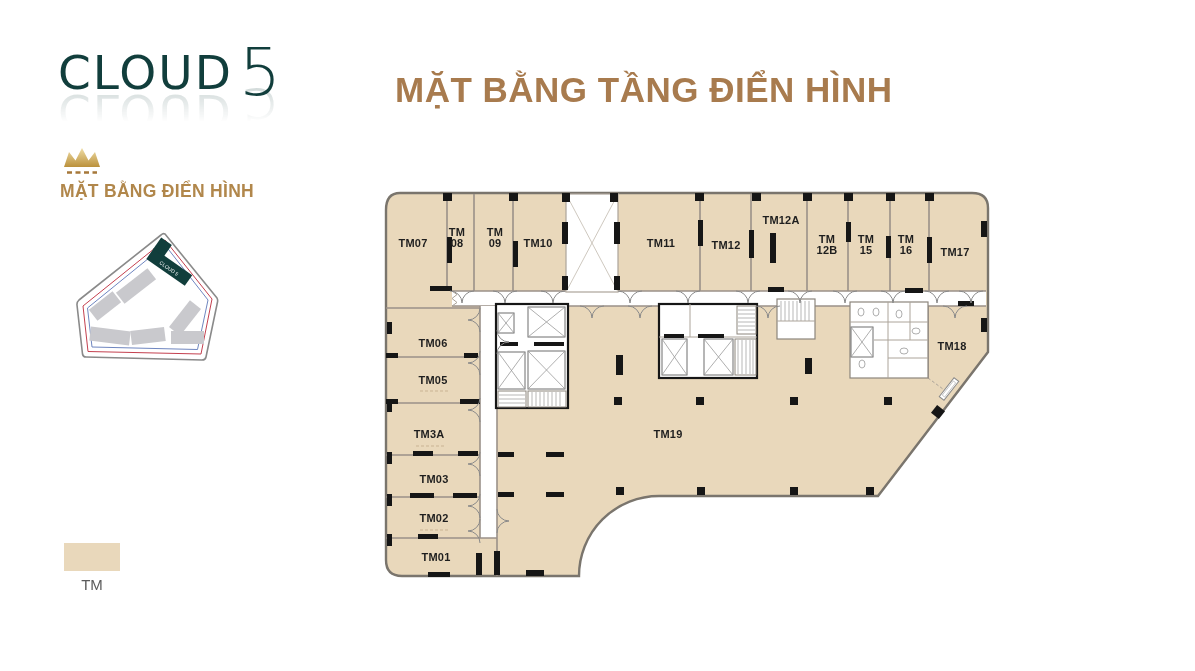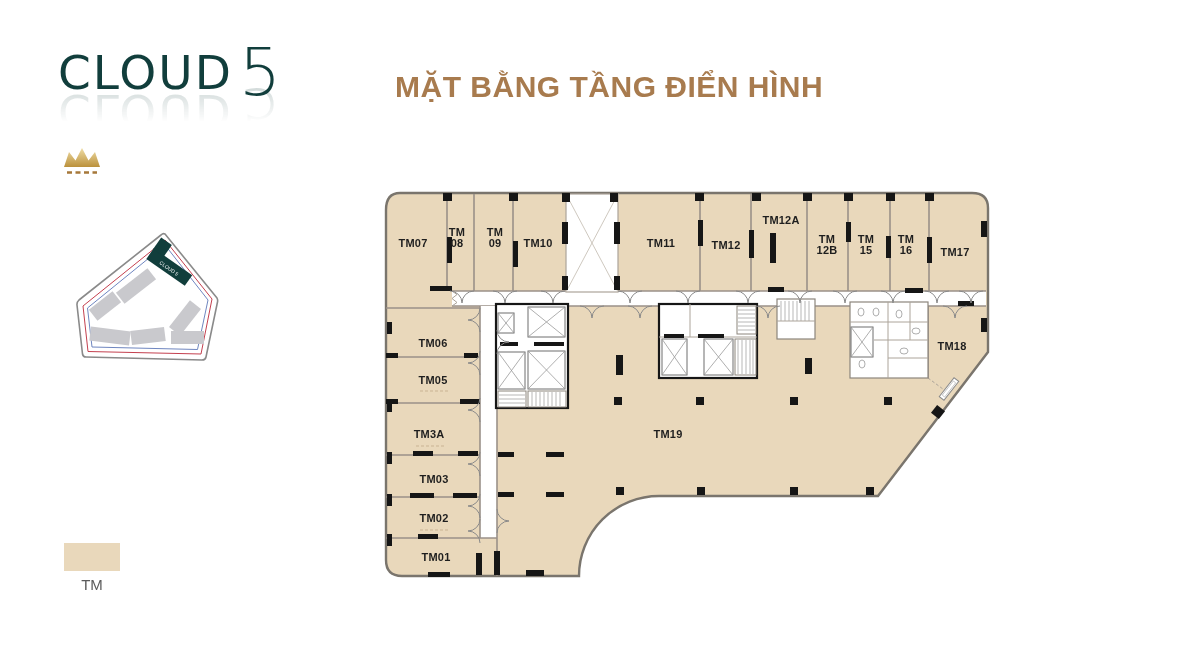--- a/index.html
+++ b/index.html
@@ -19,21 +19,21 @@
   
   .crown{position:absolute;left:60px;top:146px;}
   .plan-label{position:absolute;left:60px;top:180px;font-size:17.5px;font-weight:bold;
               color:#b1874b;line-height:23px;letter-spacing:.3px;}
   .sitemap{position:absolute;left:72px;top:230px;}
   .legend{position:absolute;left:64px;top:543px;width:56px;text-align:center;}
   .legend-swatch{width:56px;height:28px;background:#e9d8bb;}
   .legend-label{margin-top:5px;font-size:15px;color:#5b5b5b;}
 
   
-  .page-title{position:absolute;left:395px;top:70px;font-size:30px;font-weight:bold;
+  .page-title{position:absolute;left:395px;top:70px;font-size:35px;font-weight:bold;
               color:#a87b4e;letter-spacing:.5px;}
 
   
   .floorplan{position:absolute;left:378px;top:186px;}
   .unit-label{font-family:"Liberation Sans",sans-serif;font-size:11px;font-weight:bold;fill:#1e1e1e;letter-spacing:.2px;}
   .wall{stroke:#9a9189;stroke-width:1.6;fill:none;}
   .wall-thin{stroke:#aca49a;stroke-width:1;fill:none;}
   .door{stroke:#8a8a8a;stroke-width:1;fill:none;}
   .xbox{fill:#ffffff;stroke:#6f6f6f;stroke-width:1;}
   .xline{stroke:#9a9a9a;stroke-width:.8;}
@@ -60,20 +60,21 @@
       <linearGradient id="goldgrad" x1="0" y1="0" x2="0" y2="1">
         <stop offset="0" stop-color="#efdda6"></stop>
           <stop offset="1" stop-color="#bb913c"></stop>
       </linearGradient>
     </defs>
     <path d="M4 21 L9 6 L15.5 14.5 L22 2 L28.5 14.5 L35 6 L40 21 Z" fill="url(#goldgrad)"></path>
     <line x1="7" y1="26.5" x2="37" y2="26.5" stroke="#a6783a" stroke-width="2.4" stroke-dasharray="5 3.5"></line>
   </svg>
 
   <div class="plan-label">
+    <div>MẶT BẰNG ĐIỂN HÌNH</div>
   </div>
 
   <svg class="sitemap" width="154" height="144" viewBox="0 0 154 144">
     <path d="M93 4 L145 68 Q146 70 145.5 72 L134 127 Q133.5 130 130 130 L14 127 Q11 127 10.5 124 L5 75 Q4.7 72 7 70 L89 5 Q91 3 93 4 Z" fill="#ffffff" stroke="#8a8a8a" stroke-width="1.6" stroke-linejoin="round"></path>
     <path d="M93 10 L140 69 L129 124 L16 121.5 L11 76 Z" fill="none" stroke="#c4404f" stroke-width="1" stroke-linejoin="round"></path>
     <path d="M93 15 L136 70 L125.5 119.5 L20 117 L15.5 78 Z" fill="none" stroke="#6f86c0" stroke-width="1" stroke-linejoin="round"></path>
     <g fill="#c9c9cd">
       <rect x="44" y="49" width="40" height="14" transform="rotate(-38 64 56)"></rect>
       <rect x="18" y="69" width="30" height="14" transform="rotate(-38 33 76)"></rect>
       <rect x="18" y="99" width="40" height="14" transform="rotate(7 38 106)"></rect>

